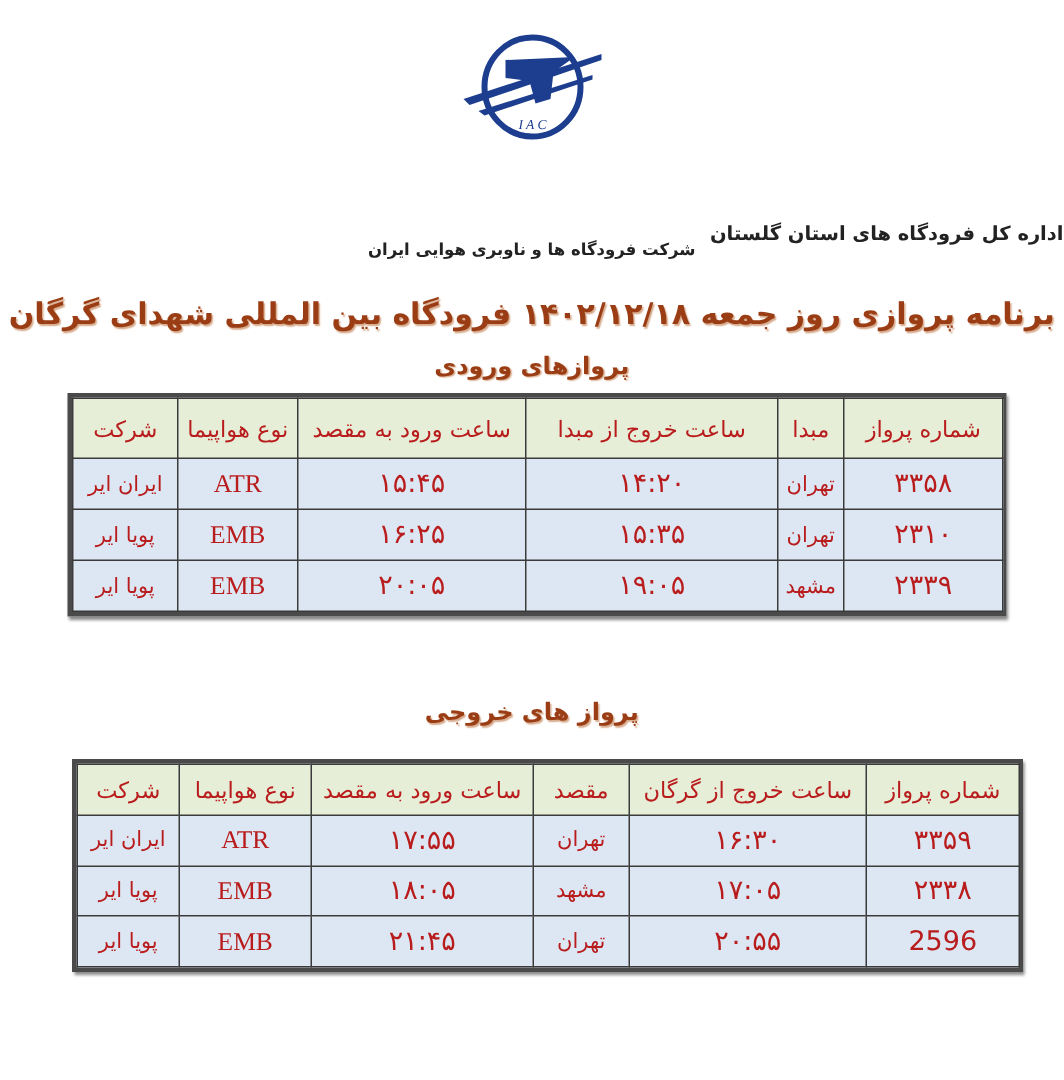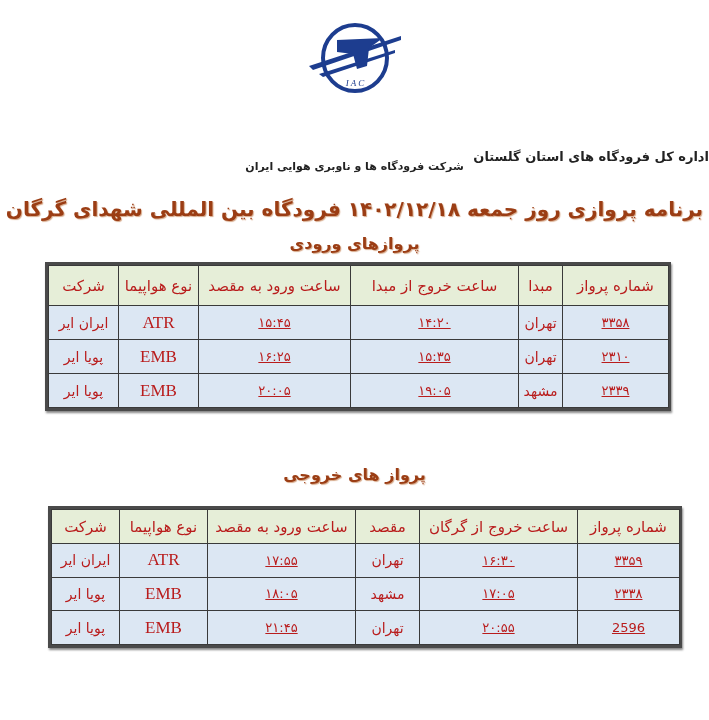--- a/index.html
+++ b/index.html
@@ -8,21 +8,21 @@
   .org1 { position:absolute; left:0; width:709px; top:114px; text-align:center; font-size:11px; font-weight:bold; color:#222; direction:rtl;margin-top:46px; }
   .org2 { position:absolute; left:0; width:709px; top:134px; text-align:right; font-size:13px; font-weight:bold; color:#222; direction:rtl;margin-top:15px; }
   .title { position:absolute; left:0; width:709px; top:197px; text-align:center; font-size:20px; font-weight:bold; color:#9b3d14; direction:rtl; text-shadow:1px 1px 1px #d6a98a; }
   .subtitle { position:absolute; left:0; width:709px; text-align:center; font-size:16px; font-weight:bold; color:#9b3d14; direction:rtl; text-shadow:1px 1px 1px #d6a98a; }
   .tbl-wrap { position:absolute; border:3px solid #4a4a4a; box-shadow:1px 2px 2px #888; background:#fff; }
   table { border-collapse:collapse; width:100%; height:100%; direction:rtl; table-layout:fixed; }
   th, td { border:1.5px solid #3a3a3a; text-align:center; font-size:14px; color:#b91c1c; padding:0; }
   th { background:#e6eed8; font-weight:normal; font-size:15px; }
   td { background:#dce7f3; }
   td.code { font-family:"Liberation Serif", serif; font-size:17px; }
-  td.time, td.num { font-size:13px;text-decoration:underline; }
+  td.time, td.num { font-size:18px; }
 </style>
 </head>
 <body>
 
 <svg class="logo" viewBox="0 0 104 72">
   <ellipse cx="52" cy="36" rx="32" ry="33" fill="none" stroke="#1d3d8f" stroke-width="4"></ellipse>
   <path d="M6 44 L98 14 L98 18 L10 48 Z" fill="#1d3d8f"></path>
   <path d="M34 18 L80 16 L66 26 L64 44 L54 47 L50 32 L34 30 Z" fill="#1d3d8f"></path>
   <path d="M16 52 L92 28 L92 31 L20 55 Z" fill="#1d3d8f"></path>
   <text x="52" y="64" text-anchor="middle" font-size="9" font-family="Liberation Serif, serif" font-style="italic" fill="#1d3d8f">I A C</text>

